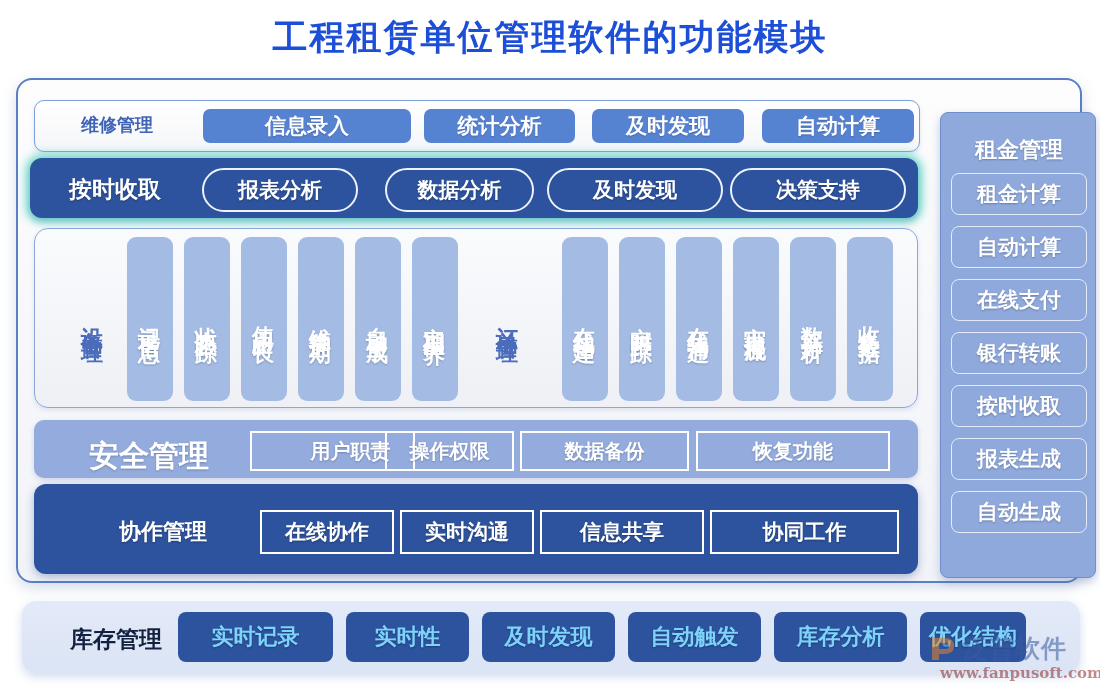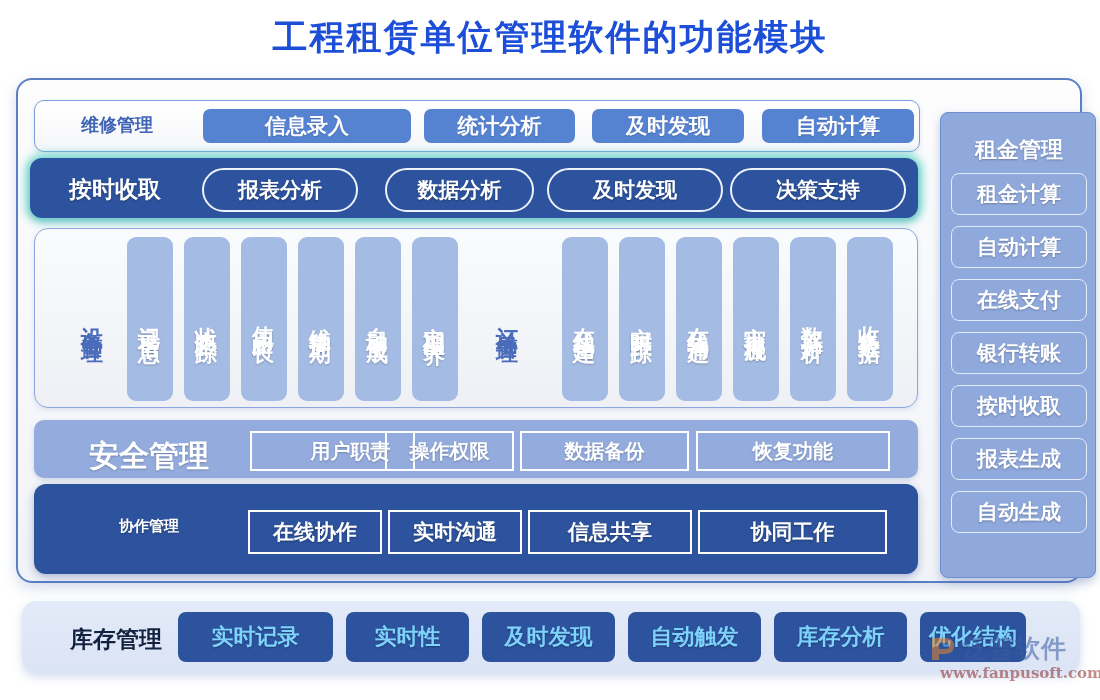--- a/index.html
+++ b/index.html
@@ -170,35 +170,36 @@
   
   .row-collab {
     position: absolute;
     left: 34px; top: 484px;
     width: 884px; height: 90px;
     border-radius: 12px;
     background: #2d539e;
     box-shadow: 0 3px 8px rgba(40,70,140,0.35);
   }
   .row-collab .row-label {
-    position: absolute; left: 45px; top: 33px;
+    position: absolute; left: 59px; top: 33px;
     width: 140px;
-    font-size: 15px;
+    font-size: 22px;
     color: #ffffff;
     text-shadow: 0 1px 2px rgba(0,0,0,0.3);
   }
   .chip-outline-sq2 {
     position: absolute;
     top: 26px; height: 40px;
     border: 2px solid #ffffff;
     color: #ffffff;
     font-size: 21px;
     font-weight: bold;
     display: flex; align-items: center; justify-content: center;
     text-shadow: 0 1px 2px rgba(0,0,0,0.3);
+    margin-left: 12px;
   }
 
   
   .sidebar {
     position: absolute;
     left: 940px; top: 112px;
     width: 156px; height: 466px;
     box-sizing: border-box;
     border: 1px solid #6f8ecd;
     border-radius: 8px;

